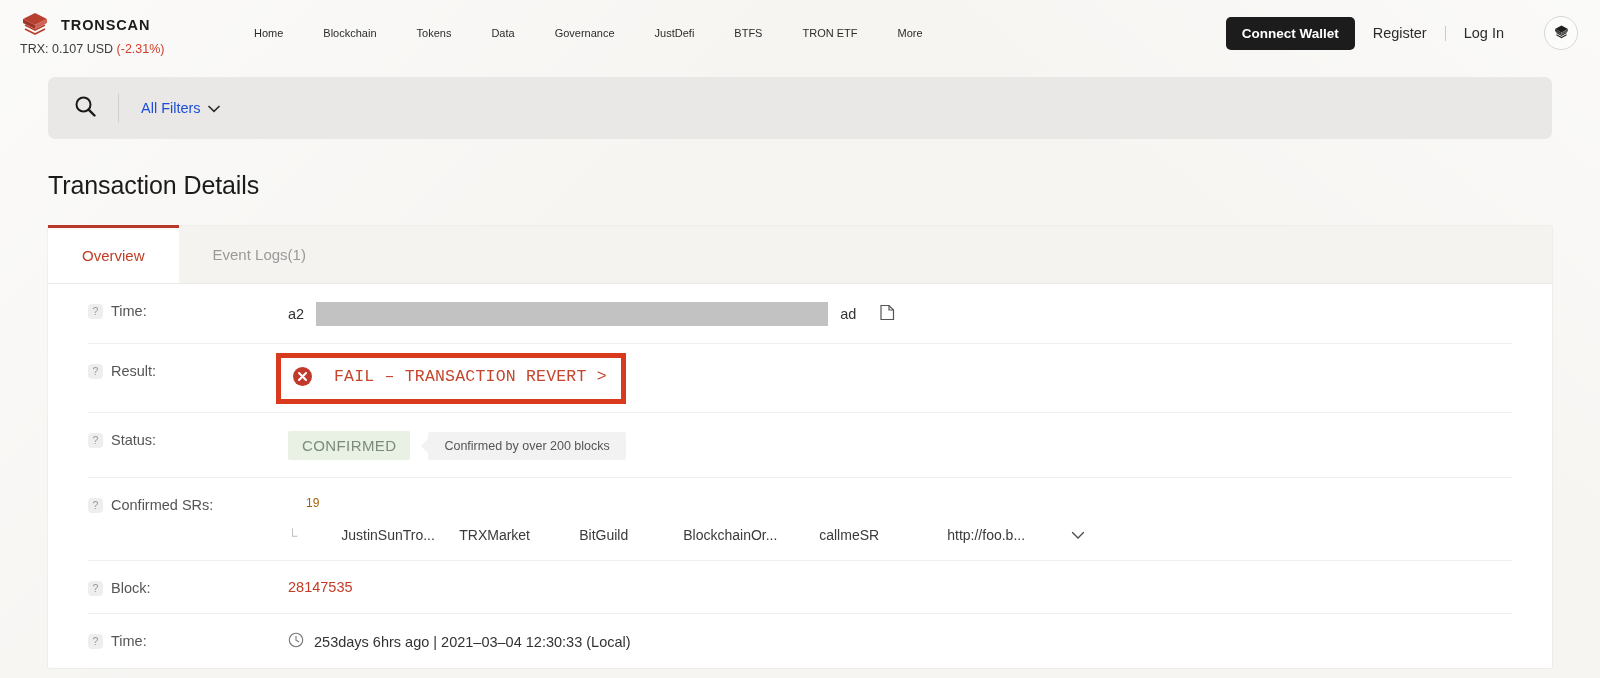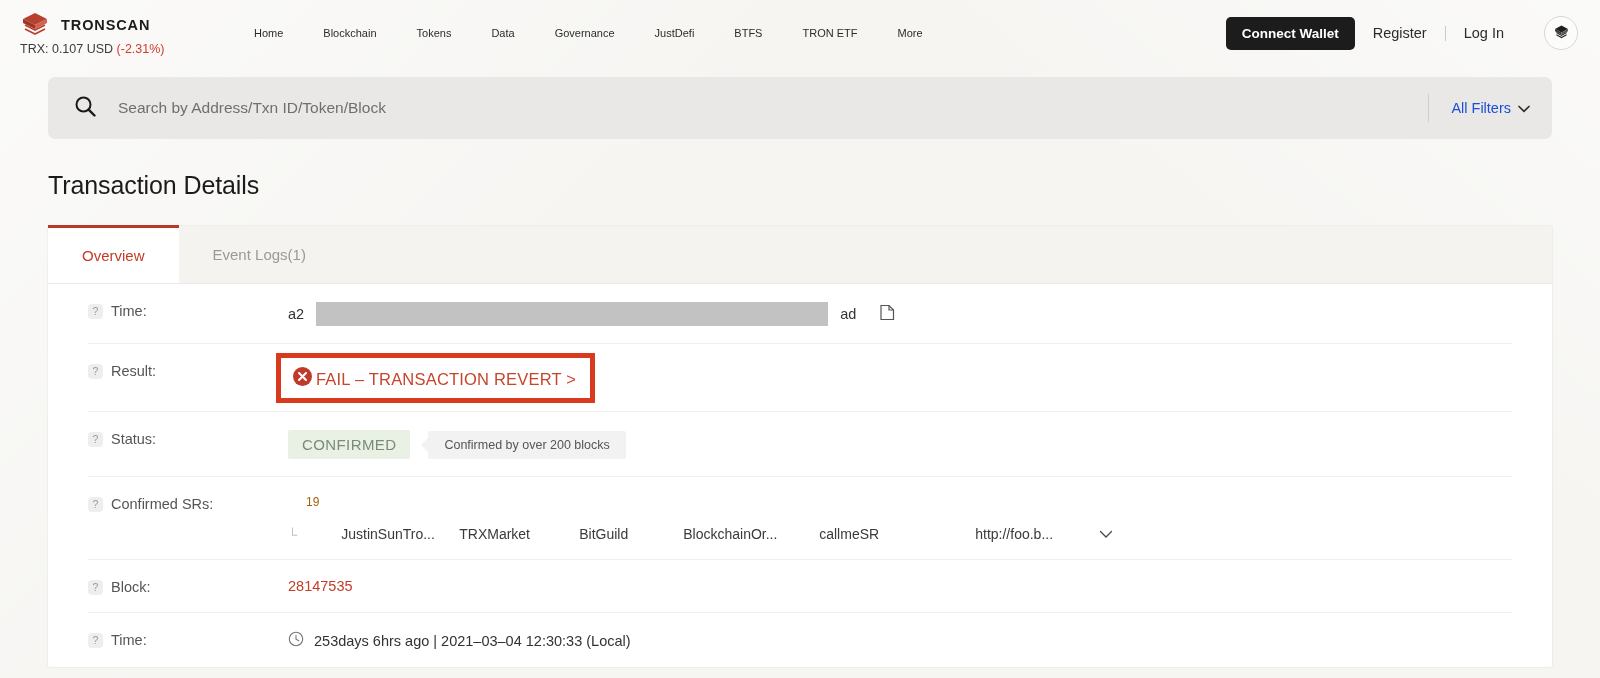--- a/index.html
+++ b/index.html
@@ -139,23 +139,24 @@
     display: inline-block; width: 512px; height: 24px;
     background: #c2c2c2; vertical-align: middle;
   }
   .copy-icon { margin-left: 12px; cursor: pointer; }
 
   
   .result-wrap { position: relative; display: inline-block; }
   .result-box {
     border: 5px solid #d93a1e;
     padding: 9px 14px 9px 12px;
-    display: inline-flex; align-items: flex-end; gap: 4px;
+    display: inline-flex; align-items: flex-start; gap: 22px;
     background: #fff;
     margin: -9px 0 -9px -12px;
+    font-family: Liberation Mono, monospace;
   }
   .fail-text {
     color: #c5452d; font-size: 16.5px; letter-spacing: 0.2px;
     white-space: nowrap; cursor: pointer;
   }
 
   
   .status-line { display: flex; align-items: center; }
   .status-badge {
     background: #e8f1e4; color: #7b8a79; font-size: 15px;
@@ -178,21 +179,21 @@
     display: flex; align-items: center; margin-top: 17px;
     font-size: 14px; color: #3a3a3a; gap: 0;
   }
   .sr-corner { color: #bdbdbd; font-size: 13px; margin-right: 4px; }
   .sr-item { white-space: nowrap; cursor: pointer; }
   .sr-item.w1 { width: 118px; margin-left: 40px; }
   .sr-item.w2 { width: 120px; }
   .sr-item.w3 { width: 104px; }
   .sr-item.w4 { width: 136px; }
   .sr-item.w5 { width: 128px; }
-  .sr-item.w6 { width: 120px; margin-left: 28px; }
+  .sr-item.w6 { width: 120px; }
   .sr-more { cursor: pointer; margin-left: 4px; }
 
   .block-link { color: #c23c26; font-size: 14.5px; cursor: pointer; }
 
   .time-line { display: flex; align-items: center; gap: 10px; }
   .time-text { font-size: 14.5px; color: #333; }
 </style>
 </head>
 <body>
 
@@ -249,21 +250,20 @@
 </div>
 
 <div class="search-wrap">
   <div class="search-bar">
     <span class="search-icon">
       <svg width="22" height="22" viewBox="0 0 22 22">
         <circle cx="9.5" cy="9.5" r="7" fill="none" stroke="#1a1a1a" stroke-width="2"></circle>
         <line x1="14.6" y1="14.6" x2="20.5" y2="20.5" stroke="#1a1a1a" stroke-width="2.4" stroke-linecap="round"></line>
       </svg>
     </span>
-    <input class="search-input" type="text" placeholder="Search by Address/Txn ID/Token/Block" style="">
     <span class="filters-sep"></span>
     <span class="all-filters">
       <span>All Filters</span>
       <span>
         <svg width="12" height="8" viewBox="0 0 12 8">
           <path d="M1 1.5 L6 6.3 L11 1.5" fill="none" stroke="#2c2c2c" stroke-width="1.7" stroke-linecap="round"></path>
         </svg>
       </span>
     </span>
   </div>

